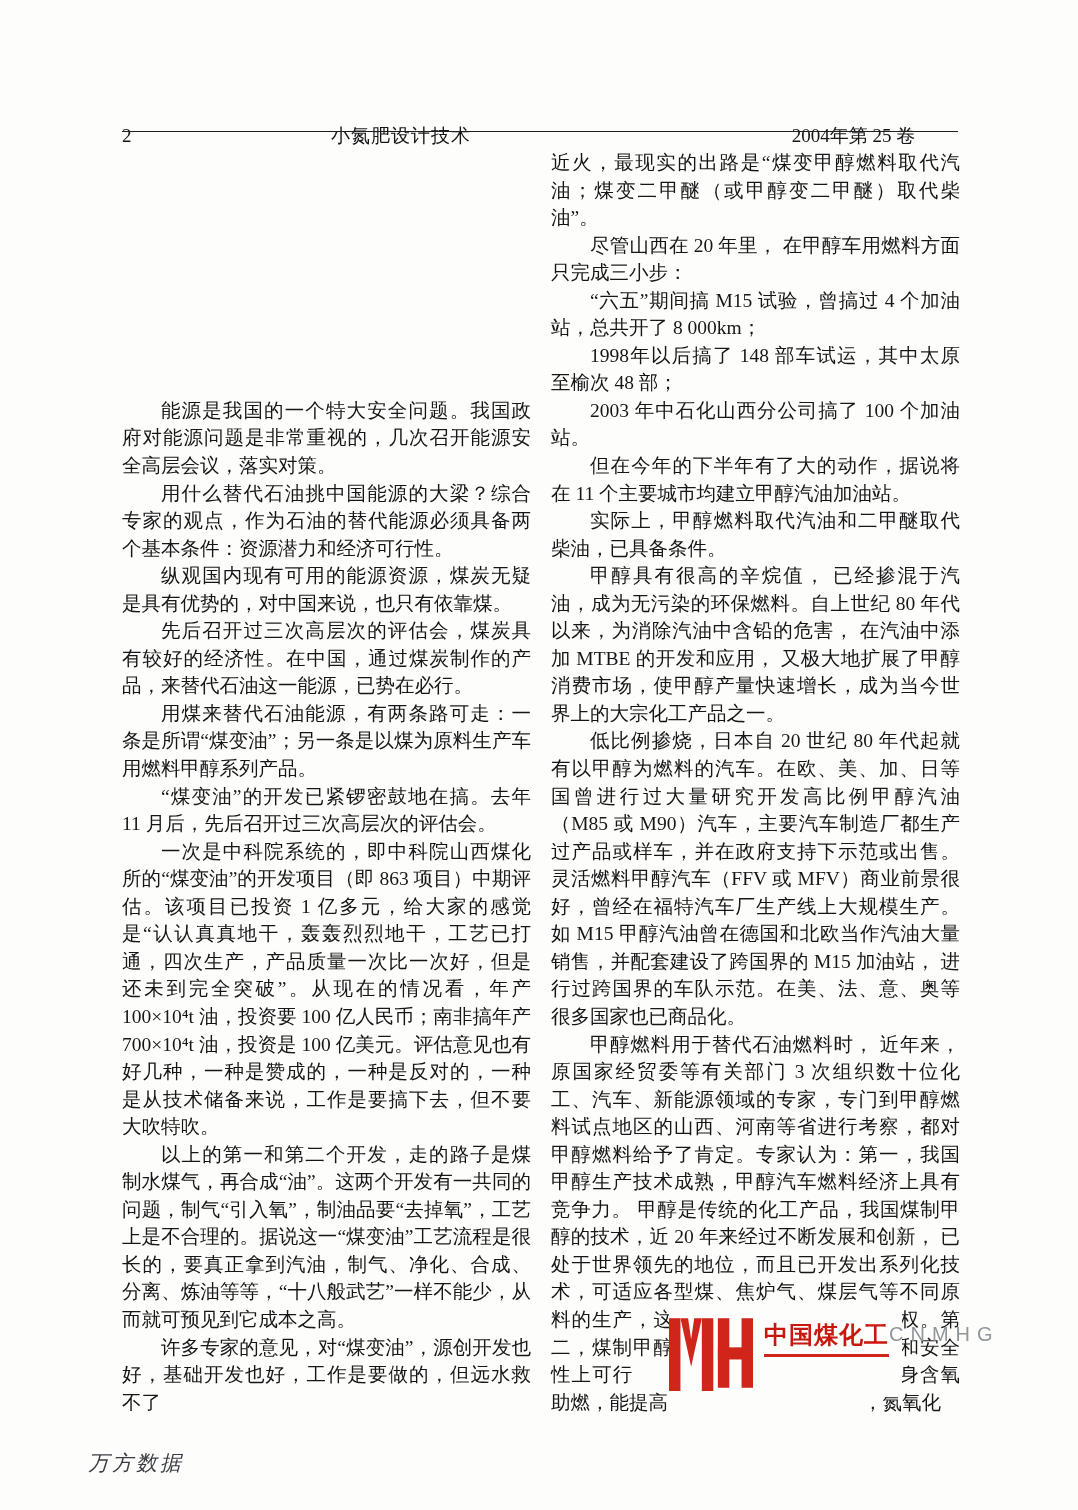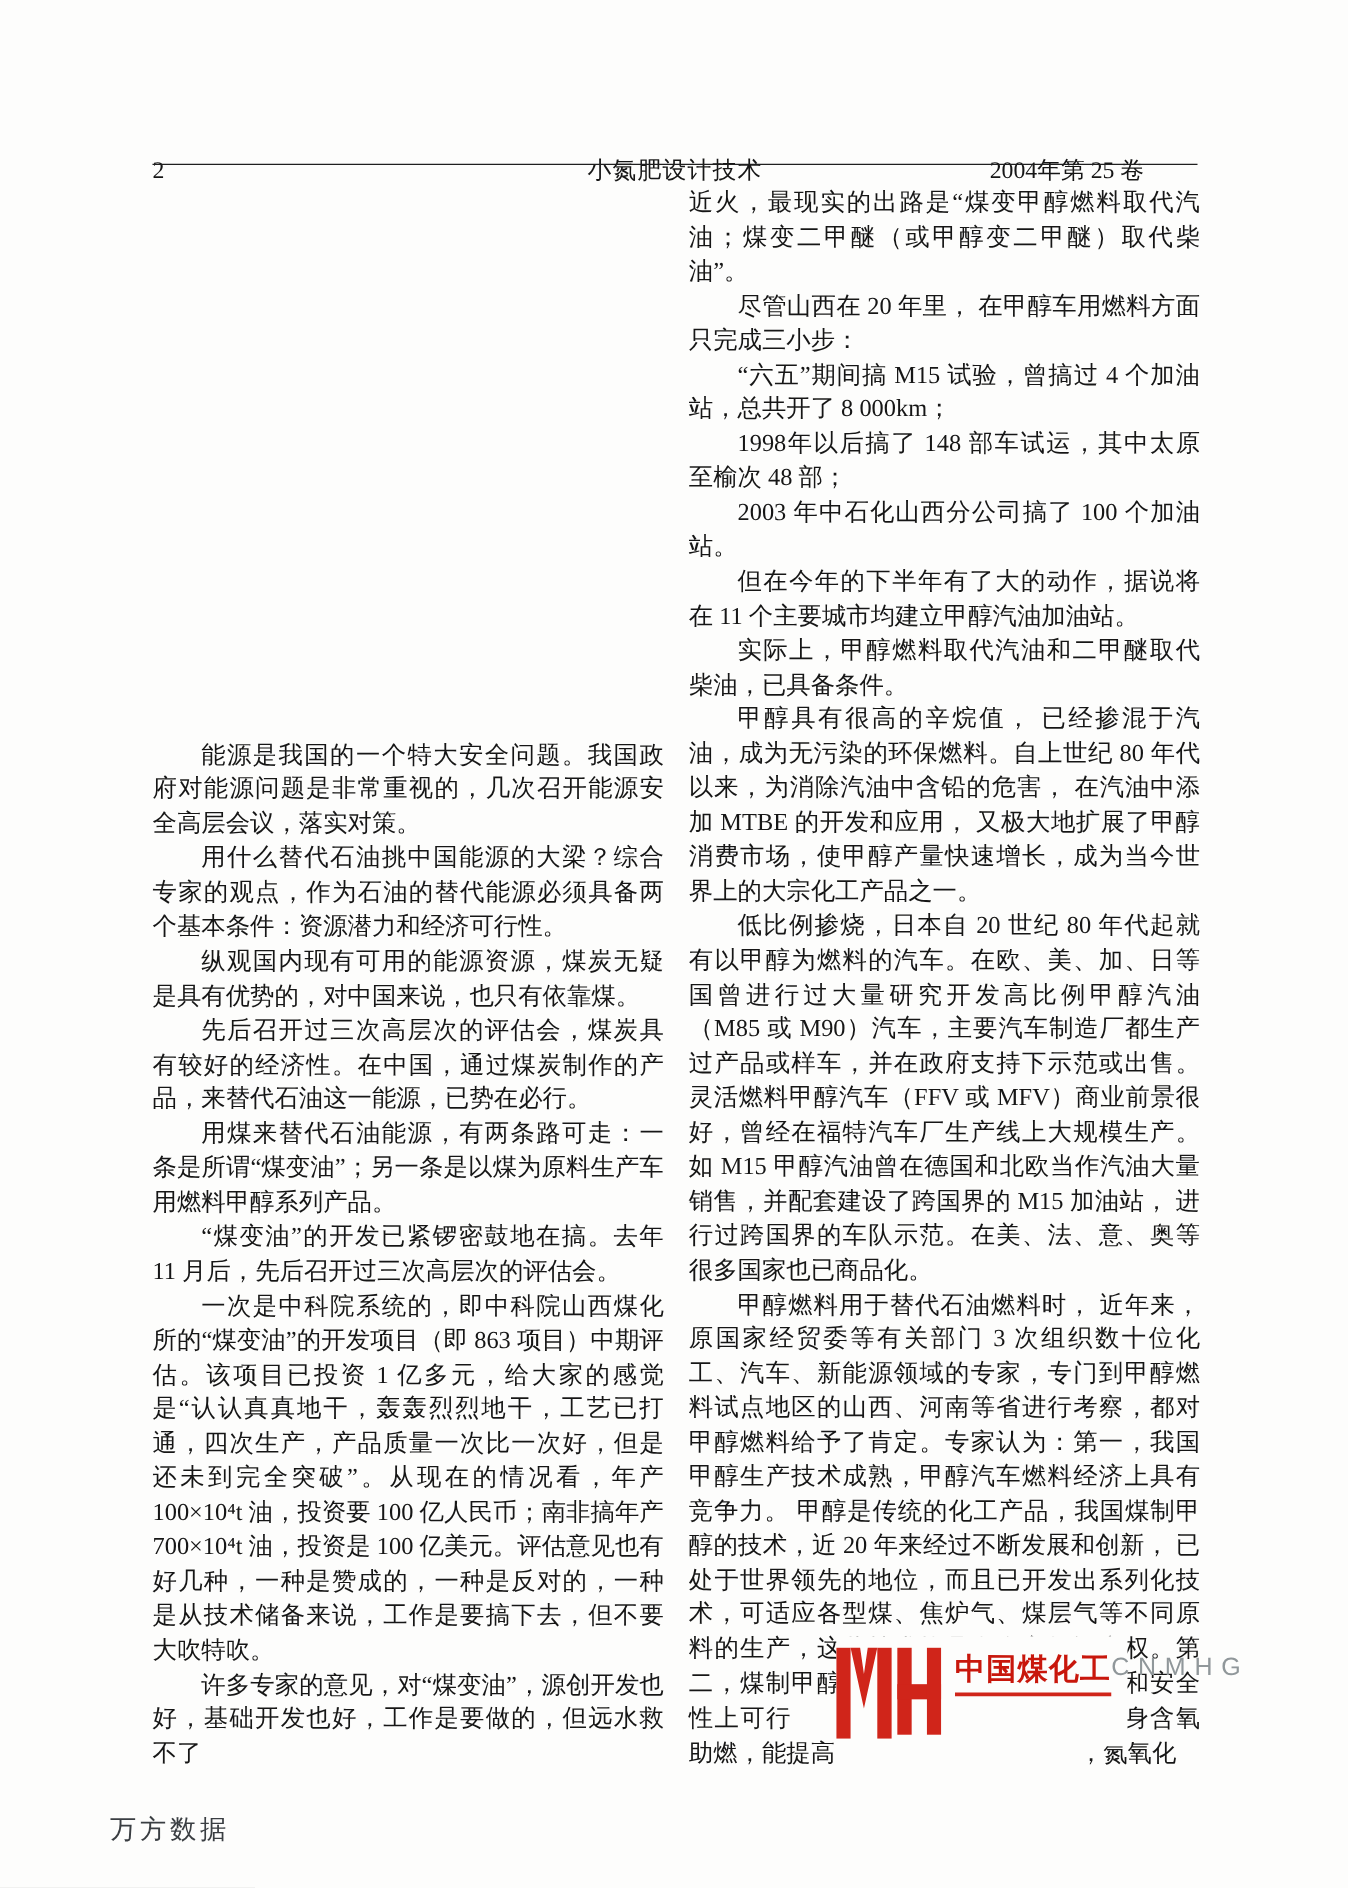--- a/index.html
+++ b/index.html
@@ -12,21 +12,21 @@
     overflow:hidden;
     margin:0 auto;
   }
   
   .header{
     position:absolute;left:122px;top:98px;width:836px;
     display:flex;align-items:baseline;
     font-size:19px;
   }
   .header .h-left{flex:1;text-align:left;}
-  .header .h-center{flex:2;text-align:center;letter-spacing:1px;}
+  .header .h-center{flex:2;text-align:left;letter-spacing:1px;}
   .header .h-right{flex:1;text-align:center;margin-top:25px;}
   .header-rule{
     position:absolute;left:122px;top:131px;width:836px;height:0;
     border-top:1.6px solid #1f1f1f;
   }
   
   .columns{
     position:absolute;left:122px;top:149px;width:838px;
     display:flex;gap:20px;align-items:flex-end;
   }
@@ -49,21 +49,21 @@
     padding-bottom:3px;border-bottom:3px solid #d0251a;white-space:nowrap;
   }
   .logo-latin{
     font-family:"Liberation Sans","DejaVu Sans",sans-serif;
     font-size:20px;color:#90979a;letter-spacing:7px;margin-top:4px;white-space:nowrap;
   }
   
   .wanfang{
     position:absolute;left:88px;top:1449px;
     font-family:"Liberation Sans","DejaVu Sans",sans-serif;
-    font-size:21px;color:#3a3e42;letter-spacing:3px;
+    font-size:21px;color:#3a3e42;letter-spacing:3px;font-style:italic;
   }
 </style>
 </head>
 <body>
 
 <div class="page">
 
   <div class="header">
     <span class="h-left">2</span>
     <span class="h-center">小氮肥设计技术</span>
@@ -73,20 +73,21 @@
 
   <div class="columns">
     <div class="col" id="col-left">
         <p class="">能源是我国的一个特大安全问题。我国政府对能源问题是非常重视的，几次召开能源安全高层会议，落实对策。</p>
         <p class="">用什么替代石油挑中国能源的大梁？综合专家的观点，作为石油的替代能源必须具备两个基本条件：资源潜力和经济可行性。</p>
         <p class="">纵观国内现有可用的能源资源，煤炭无疑是具有优势的，对中国来说，也只有依靠煤。</p>
         <p class="">先后召开过三次高层次的评估会，煤炭具有较好的经济性。在中国，通过煤炭制作的产品，来替代石油这一能源，已势在必行。</p>
         <p class="">用煤来替代石油能源，有两条路可走：一条是所谓“煤变油”；另一条是以煤为原料生产车用燃料甲醇系列产品。</p>
         <p class="">“煤变油”的开发已紧锣密鼓地在搞。去年 11 月后，先后召开过三次高层次的评估会。</p>
         <p class="">一次是中科院系统的，即中科院山西煤化所的“煤变油”的开发项目（即 863 项目）中期评估。该项目已投资 1 亿多元，给大家的感觉是“认认真真地干，轰轰烈烈地干，工艺已打通，四次生产，产品质量一次比一次好，但是还未到完全突破”。从现在的情况看，年产 100×10⁴t 油，投资要 100 亿人民币；南非搞年产 700×10⁴t 油，投资是 100 亿美元。评估意见也有好几种，一种是赞成的，一种是反对的，一种是从技术储备来说，工作是要搞下去，但不要大吹特吹。</p>
+        <p class="">以上的第一和第二个开发，走的路子是煤制水煤气，再合成“油”。这两个开发有一共同的问题，制气“引入氧”，制油品要“去掉氧”，工艺上是不合理的。据说这一“煤变油”工艺流程是很长的，要真正拿到汽油，制气、净化、合成、分离、炼油等等，“十八般武艺”一样不能少，从而就可预见到它成本之高。</p>
         <p class="">许多专家的意见，对“煤变油”，源创开发也好，基础开发也好，工作是要做的，但远水救不了</p>
       </div>
     <div class="col" id="col-right">
         <p class="noindent">近火，最现实的出路是“煤变甲醇燃料取代汽油；煤变二甲醚（或甲醇变二甲醚）取代柴油”。</p>
         <p class="">尽管山西在 20 年里， 在甲醇车用燃料方面只完成三小步：</p>
         <p class="">“六五”期间搞 M15 试验，曾搞过 4 个加油站，总共开了 8 000km；</p>
         <p class="">1998年以后搞了 148 部车试运，其中太原至榆次 48 部；</p>
         <p class="">2003 年中石化山西分公司搞了 100 个加油站。</p>
         <p class="">但在今年的下半年有了大的动作，据说将在 11 个主要城市均建立甲醇汽油加油站。</p>
         <p class="">实际上，甲醇燃料取代汽油和二甲醚取代柴油，已具备条件。</p>

